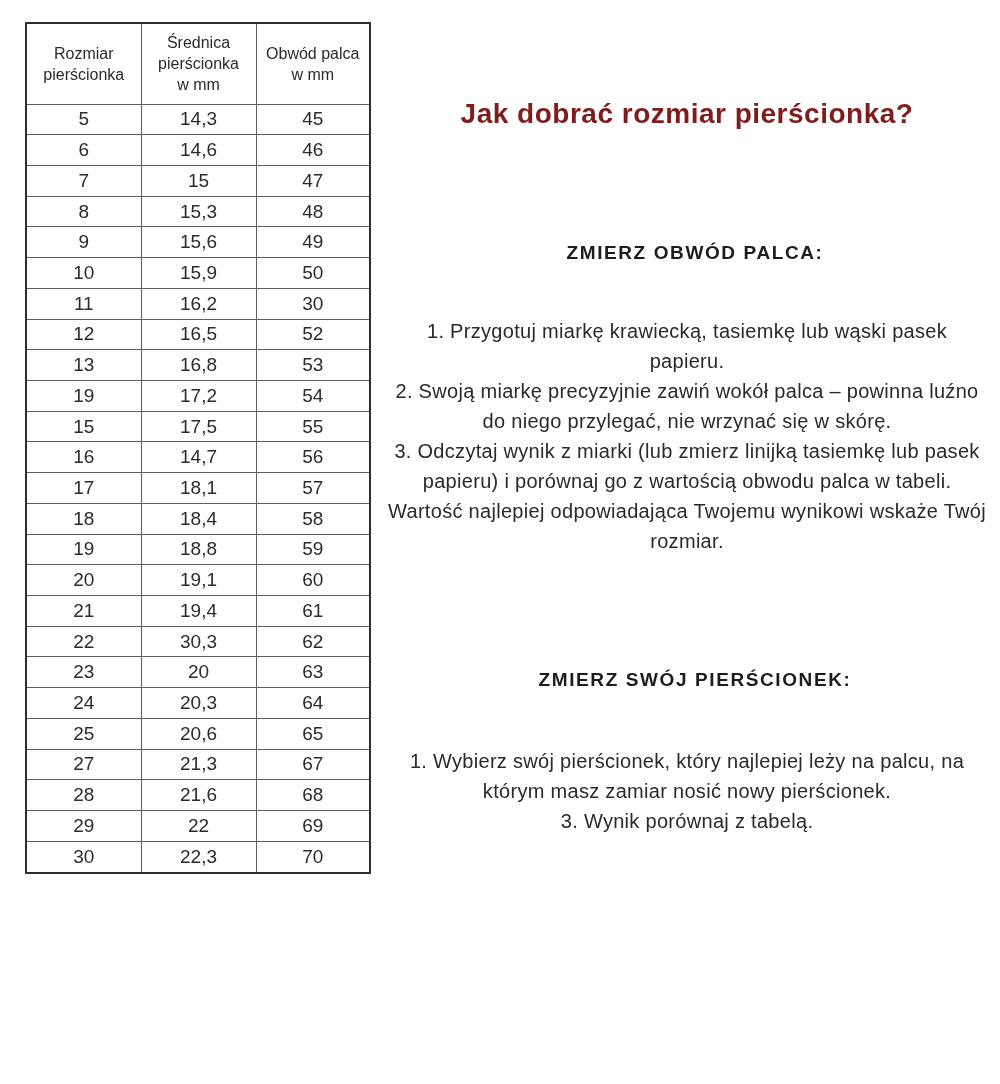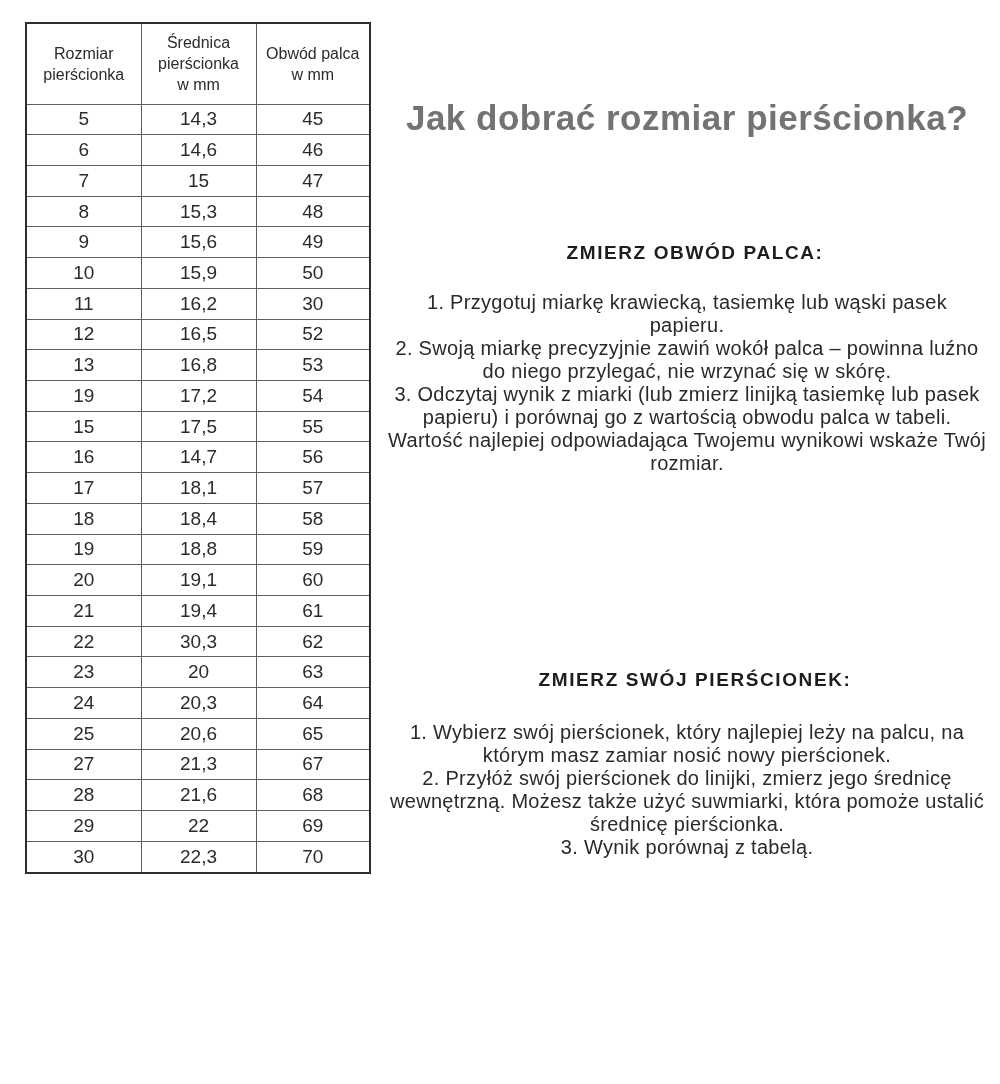--- a/index.html
+++ b/index.html
@@ -19,32 +19,32 @@
   }
   table.size-table thead tr{height:81px;}
   table.size-table th{
     font-weight:400;font-size:16px;line-height:1.32;white-space:pre-line;
   }
   table.size-table td{font-size:19px;}
   .col1{width:115px;}.col2{width:115px;}.col3{width:114px;}
   
   .title{
     position:absolute;left:388px;top:98px;width:598px;
-    text-align:center;font-size:35px;font-weight:700;letter-spacing:.5px;color:#737373;
+    text-align:center;font-size:28px;font-weight:700;letter-spacing:.5px;color:#7f1d1d;
     margin:0;
   }
   .section-heading{
     position:absolute;left:388px;width:598px;margin:8px;
     text-align:center;font-size:19px;font-weight:700;letter-spacing:1.6px;color:#1d1d1d;
   }
   .heading-1{top:234px;}
   .heading-2{top:661px;}
   .steps{
     position:absolute;left:388px;width:598px;
-    text-align:center;font-size:20px;line-height:23px;letter-spacing:.3px;color:#2a2a2a;
+    text-align:center;font-size:20px;line-height:30px;letter-spacing:.3px;color:#2a2a2a;margin-top:25px;
   }
   .steps-1{top:291px;}
   .steps-2{top:721px;}
 </style>
 </head>
 <body>
 
 <div class="page">
 
   <table class="size-table">
@@ -198,17 +198,16 @@
   <h2 class="section-heading heading-1">ZMIERZ OBWÓD PALCA:</h2>
   <div class="steps steps-1">
       <div class="step">1. Przygotuj miarkę krawiecką, tasiemkę lub wąski pasek papieru.</div>
       <div class="step">2. Swoją miarkę precyzyjnie zawiń wokół palca – powinna luźno do niego przylegać, nie wrzynać się w skórę.</div>
       <div class="step">3. Odczytaj wynik z miarki (lub zmierz linijką tasiemkę lub pasek papieru) i porównaj go z wartością obwodu palca w tabeli. Wartość najlepiej odpowiadająca Twojemu wynikowi wskaże Twój rozmiar.</div>
     </div>
 
   <h2 class="section-heading heading-2">ZMIERZ SWÓJ PIERŚCIONEK:</h2>
   <div class="steps steps-2">
       <div class="step">1. Wybierz swój pierścionek, który najlepiej leży na palcu, na którym masz zamiar nosić nowy pierścionek.</div>
-      <div class="step">2. Przyłóż swój pierścionek do linijki, zmierz jego średnicę wewnętrzną. Możesz także użyć suwmiarki, która pomoże ustalić średnicę pierścionka.</div>
       <div class="step">3. Wynik porównaj z tabelą.</div>
     </div>
 
 </div>
 
 </body></html>

